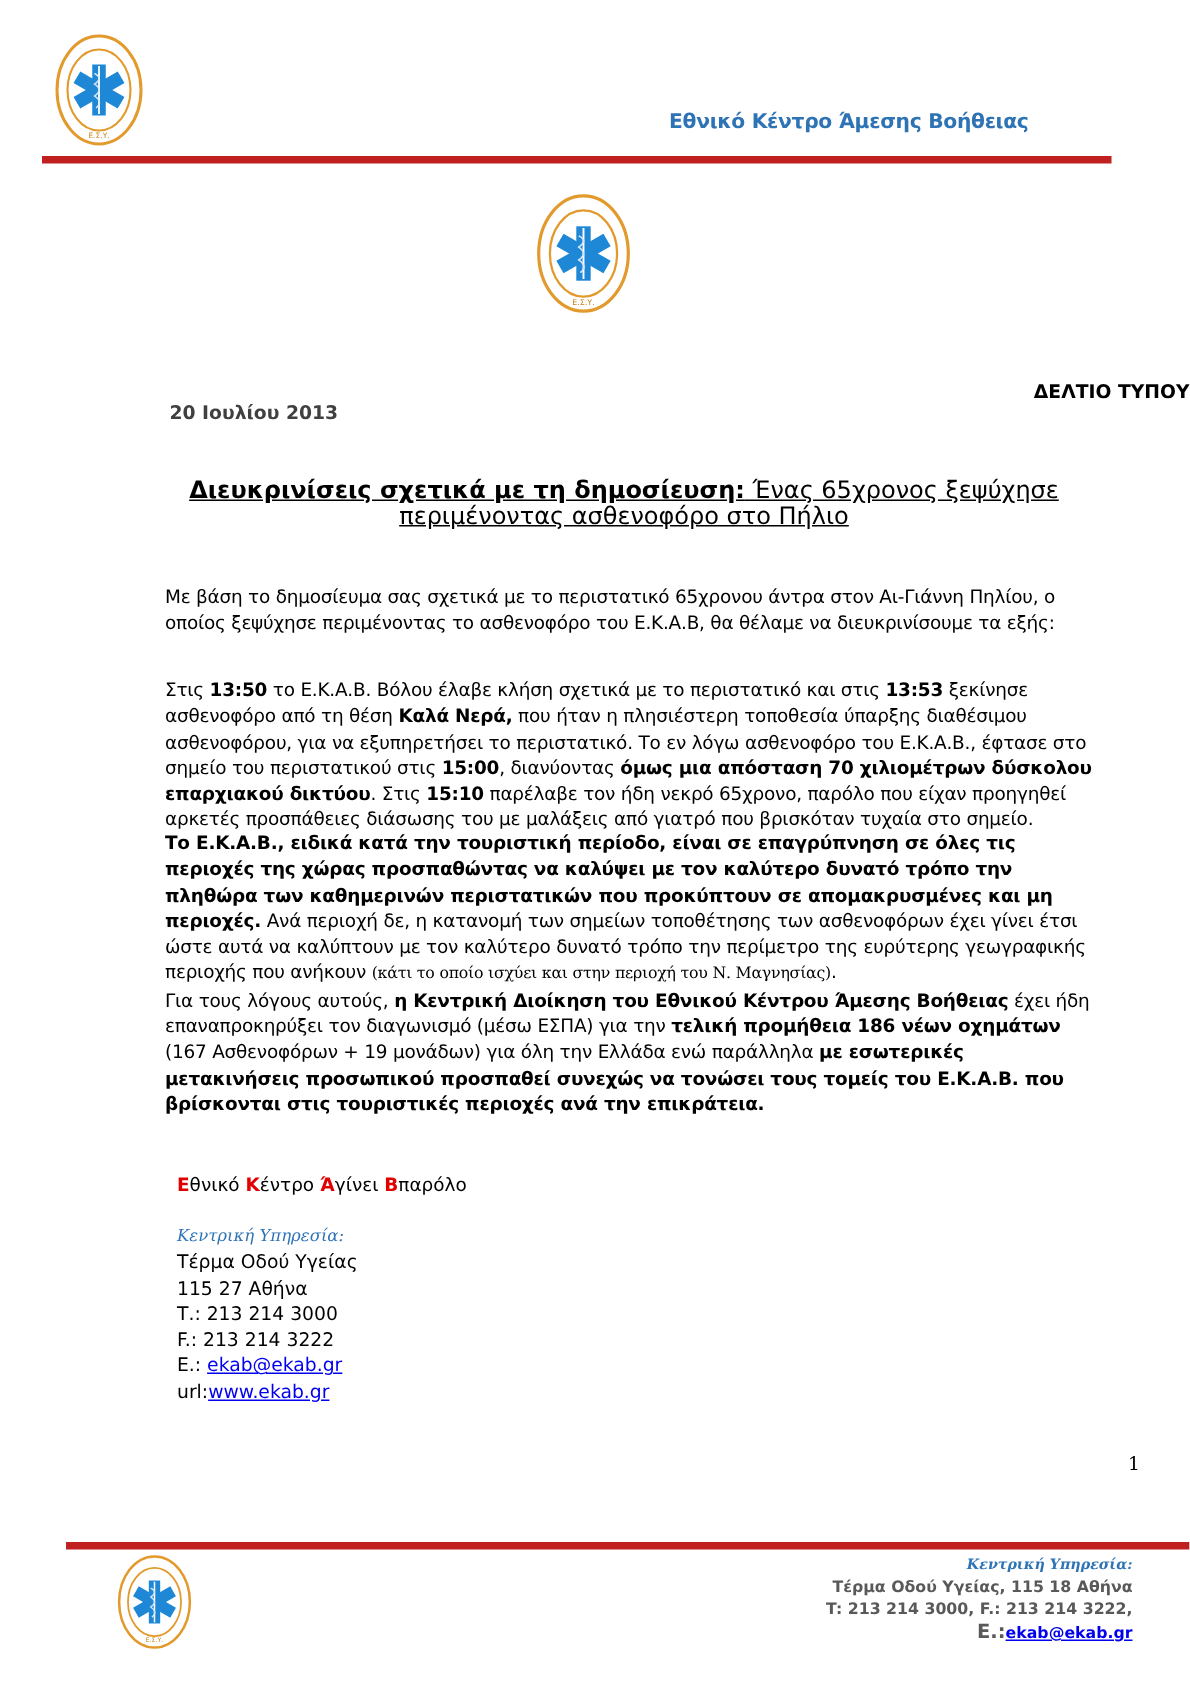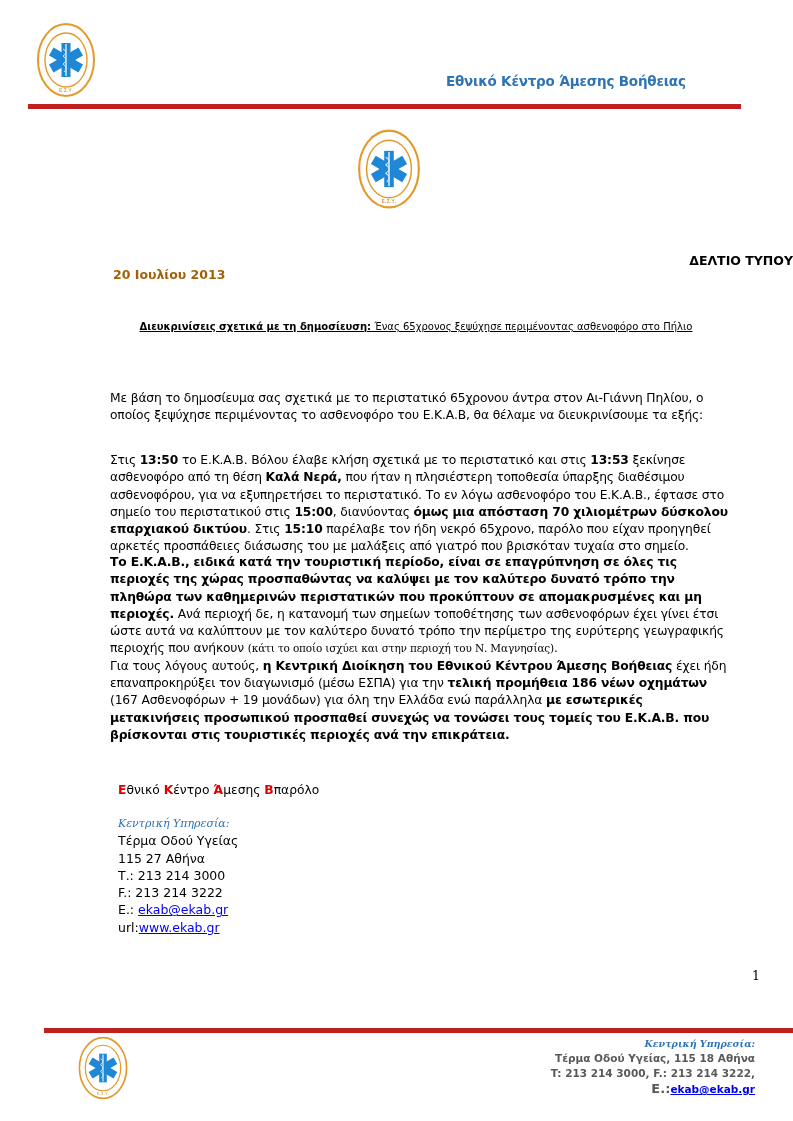--- a/index.html
+++ b/index.html
@@ -10,23 +10,23 @@
   
   .hdr-logo { left: 36px; top: 22px; width: 60px; height: 76px; }
   .hdr-title { left: 446px; top: 73px; font-size: 13.5px; font-weight: bold; color: #2e74b5;
                letter-spacing: -0.2px; }
   .red-rule { background: #c0201f; height: 5px; }
   .hdr-rule { left: 28px; top: 104px; width: 713px; }
 
   .center-logo { left: 357px; top: 128px; width: 64px; height: 82px; }
 
   .title { left: 0; width: 793px; top: 253px; text-align: right; font-size: 12.5px; font-weight: bold; }
-  .date { left: 113px; top: 267px; font-size: 12.5px; font-weight: bold; color: #a16207; }
+  .date { left: 113px; top: 267px; font-size: 12.5px; font-weight: bold; color: #404040; }
 
-  .subject { left: 110px; width: 612px; top: 318px; text-align: center; font-size: 10px; line-height: 17px; }
+  .subject { left: 110px; width: 612px; top: 318px; text-align: center; font-size: 16px; line-height: 17px; }
   .subject .lbl { font-weight: bold; text-decoration: underline; }
   .subject .txt { text-decoration: underline; }
 
   .para { left: 110px; width: 620px; font-size: 12.3px; line-height: 17.3px; letter-spacing: -0.15px; }
   .p1 { top: 379px; margin-top: 11px; }
   .p2 { top: 440px; margin-top: 12px; }
   .p3 { top: 554px; }
   .b { font-weight: bold; }
   .it-serif { font-family: "DejaVu Serif", serif; font-size: 10.5px; }
 
@@ -88,21 +88,21 @@
 <div class="abs para p2">
   <span>Στις </span><span class="b">13:50</span><span> το Ε.Κ.Α.Β. Βόλου έλαβε κλήση σχετικά με το περιστατικό και στις </span><span class="b">13:53</span><span> ξεκίνησε ασθενοφόρο από τη θέση </span><span class="b">Καλά Νερά,</span><span> που ήταν η πλησιέστερη τοποθεσία ύπαρξης διαθέσιμου ασθενοφόρου, για να εξυπηρετήσει το περιστατικό. Το εν λόγω ασθενοφόρο του Ε.Κ.Α.Β., έφτασε στο σημείο του περιστατικού στις </span><span class="b">15:00</span><span>, διανύοντας </span><span class="b">όμως μια απόσταση 70 χιλιομέτρων δύσκολου επαρχιακού δικτύου</span><span>. Στις </span><span class="b">15:10</span><span> παρέλαβε τον ήδη νεκρό 65χρονο, παρόλο που είχαν προηγηθεί αρκετές προσπάθειες διάσωσης του με μαλάξεις από γιατρό που βρισκόταν τυχαία στο σημείο.</span>
 </div>
 
 <div class="abs para p3">
   <span class="b">Το Ε.Κ.Α.Β., ειδικά κατά την τουριστική περίοδο, είναι σε επαγρύπνηση σε όλες τις περιοχές της χώρας προσπαθώντας να καλύψει με τον καλύτερο δυνατό τρόπο την πληθώρα των καθημερινών περιστατικών που προκύπτουν σε απομακρυσμένες και μη περιοχές.</span><span> Ανά περιοχή δε, η κατανομή των σημείων τοποθέτησης των ασθενοφόρων έχει γίνει έτσι ώστε αυτά να καλύπτουν με τον καλύτερο δυνατό τρόπο την περίμετρο της ευρύτερης γεωγραφικής περιοχής που ανήκουν </span><span class="it-serif">(κάτι το οποίο ισχύει και στην περιοχή του Ν. Μαγνησίας)</span><span>.</span><br>
   <span>Για τους λόγους αυτούς, </span><span class="b">η Κεντρική Διοίκηση του Εθνικού Κέντρου Άμεσης Βοήθειας</span><span> έχει ήδη επαναπροκηρύξει τον διαγωνισμό (μέσω ΕΣΠΑ) για την </span><span class="b">τελική προμήθεια 186 νέων οχημάτων</span><span> (167 Ασθενοφόρων + 19 μονάδων) για όλη την Ελλάδα ενώ παράλληλα </span><span class="b">με εσωτερικές μετακινήσεις προσωπικού προσπαθεί συνεχώς να τονώσει τους τομείς του Ε.Κ.Α.Β. που βρίσκονται στις τουριστικές περιοχές ανά την επικράτεια.</span>
 </div>
 
 <div class="abs sign">
-  <span class="red">Ε</span><span>θνικό </span><span class="red">Κ</span><span>έντρο </span><span class="red">Ά</span><span>μεσης </span><span class="red">Β</span><span>παρόλο</span>
+  <span class="red">Ε</span><span>θνικό </span><span class="red">Κ</span><span>έντρο </span><span class="red">Ά</span><span>γίνει </span><span class="red">Β</span><span>παρόλο</span>
 </div>
 
 <div class="abs contact">
   <div class="svc">Κεντρική Υπηρεσία:</div>
   <div>Τέρμα Οδού Υγείας</div>
   <div>115 27 Αθήνα</div>
   <div>Τ.: 213 214 3000</div>
   <div>F.: 213 214 3222</div>
   <div><span>E.: </span><a>ekab@ekab.gr</a></div>
   <div><span>url:</span><a>www.ekab.gr</a></div>

